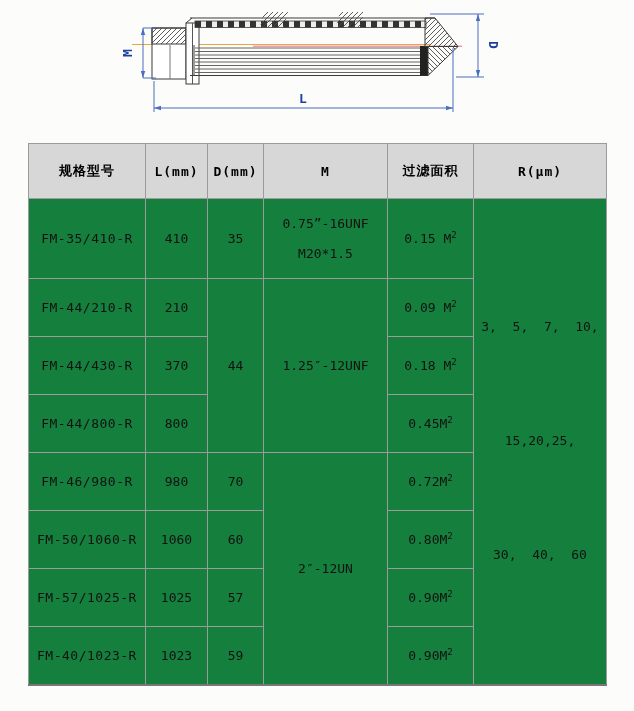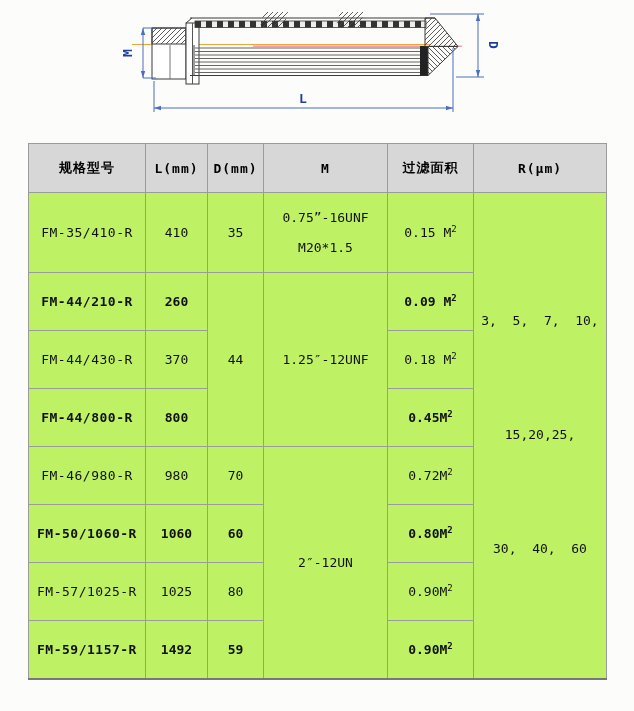--- a/index.html
+++ b/index.html
@@ -22,31 +22,31 @@
   
   table.spec{
     position:absolute;left:28px;top:143px;
     width:578px;border-collapse:collapse;table-layout:fixed;
     font-size:13px;
   }
   table.spec td, table.spec th{
     border:1px solid #9b9b9b;
     text-align:center;vertical-align:middle;
     padding:0;overflow:hidden;
-    background:#bef264;
+    background:#15803d;
   }
   table.spec{border-bottom:2px solid #777;}
   table.spec th{
     background:#d7d7d7;font-weight:bold;color:#000;
     font-size:13px;letter-spacing:1px;
   }
-  tr.hdr{height:49px;}
+  tr.hdr{height:55px;}
   tr.r1{height:80px;}
   tr.rx{height:58px;}
-  td.alt{background:#e5f1fb;font-weight:bold;}
+  td.alt{background:#e5f1fb;}
   td.model{letter-spacing:0.5px;}
   .thread-line{display:block;line-height:30px;}
   sup{font-size:9px;}
   td.micron{white-space:pre;line-height:38px;background:#ffffff;}
   .micron-line{display:block;white-space:pre;}
 </style>
 </head>
 <body>
 
 <div id="stage">
@@ -166,21 +166,21 @@
       <td><span>0.15 M</span><sup>2</sup></td>
       <td class="micron" rowspan="8">
         <span class="micron-line">3,  5,  7,  10,</span>
         <span class="micron-line">15,20,25,</span>
         <span class="micron-line">30,  40,  60</span>
       </td>
     </tr>
 
     <tr class="rx">
       <td class="model alt">FM-44/210-R</td>
-      <td class="alt">260</td>
+      <td class="alt">210</td>
       <td rowspan="3">44</td>
       <td rowspan="3">1.25″-12UNF</td>
       <td class="alt"><span>0.09 M</span><sup>2</sup></td>
     </tr>
 
     <tr class="rx">
       <td class="model">FM-44/430-R</td>
       <td>370</td>
       <td><span>0.18 M</span><sup>2</sup></td>
     </tr>
@@ -202,26 +202,26 @@
     <tr class="rx">
       <td class="model alt">FM-50/1060-R</td>
       <td class="alt">1060</td>
       <td class="alt">60</td>
       <td class="alt"><span>0.80M</span><sup>2</sup></td>
     </tr>
 
     <tr class="rx">
       <td class="model">FM-57/1025-R</td>
       <td>1025</td>
-      <td>80</td>
+      <td>57</td>
       <td><span>0.90M</span><sup>2</sup></td>
     </tr>
 
     <tr class="rx">
-      <td class="model alt">FM-59/1157-R</td>
-      <td class="alt">1492</td>
+      <td class="model alt">FM-40/1023-R</td>
+      <td class="alt">1023</td>
       <td class="alt">59</td>
       <td class="alt"><span>0.90M</span><sup>2</sup></td>
     </tr>
   </tbody>
     </table>
 
 </div>
 
 </body></html>

